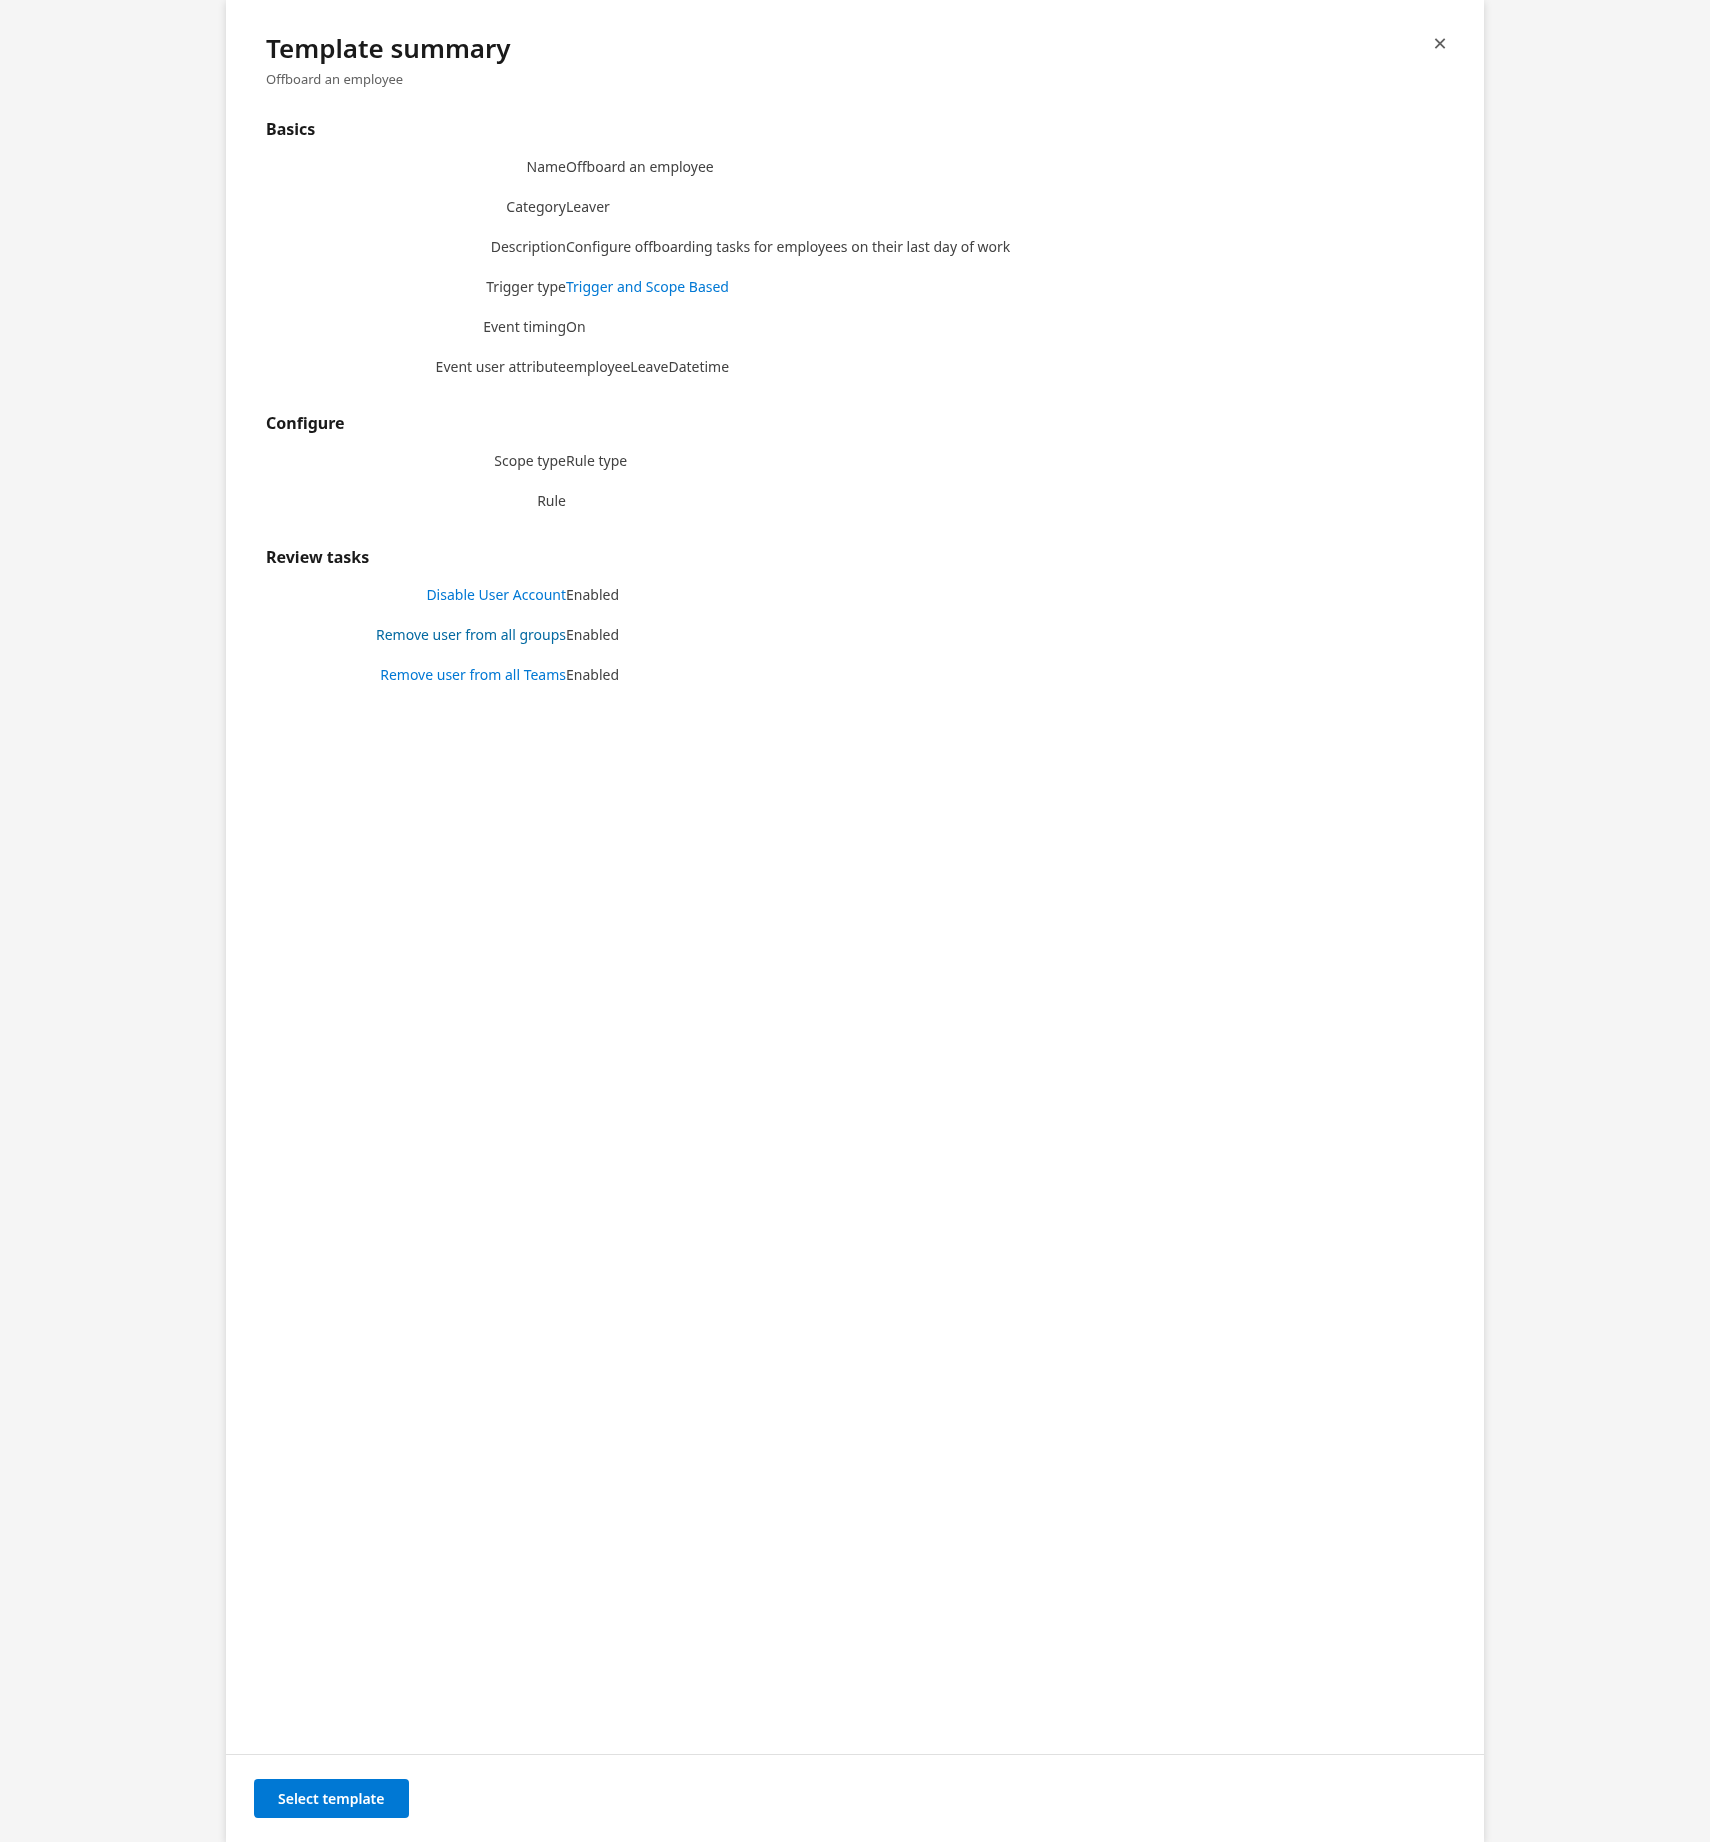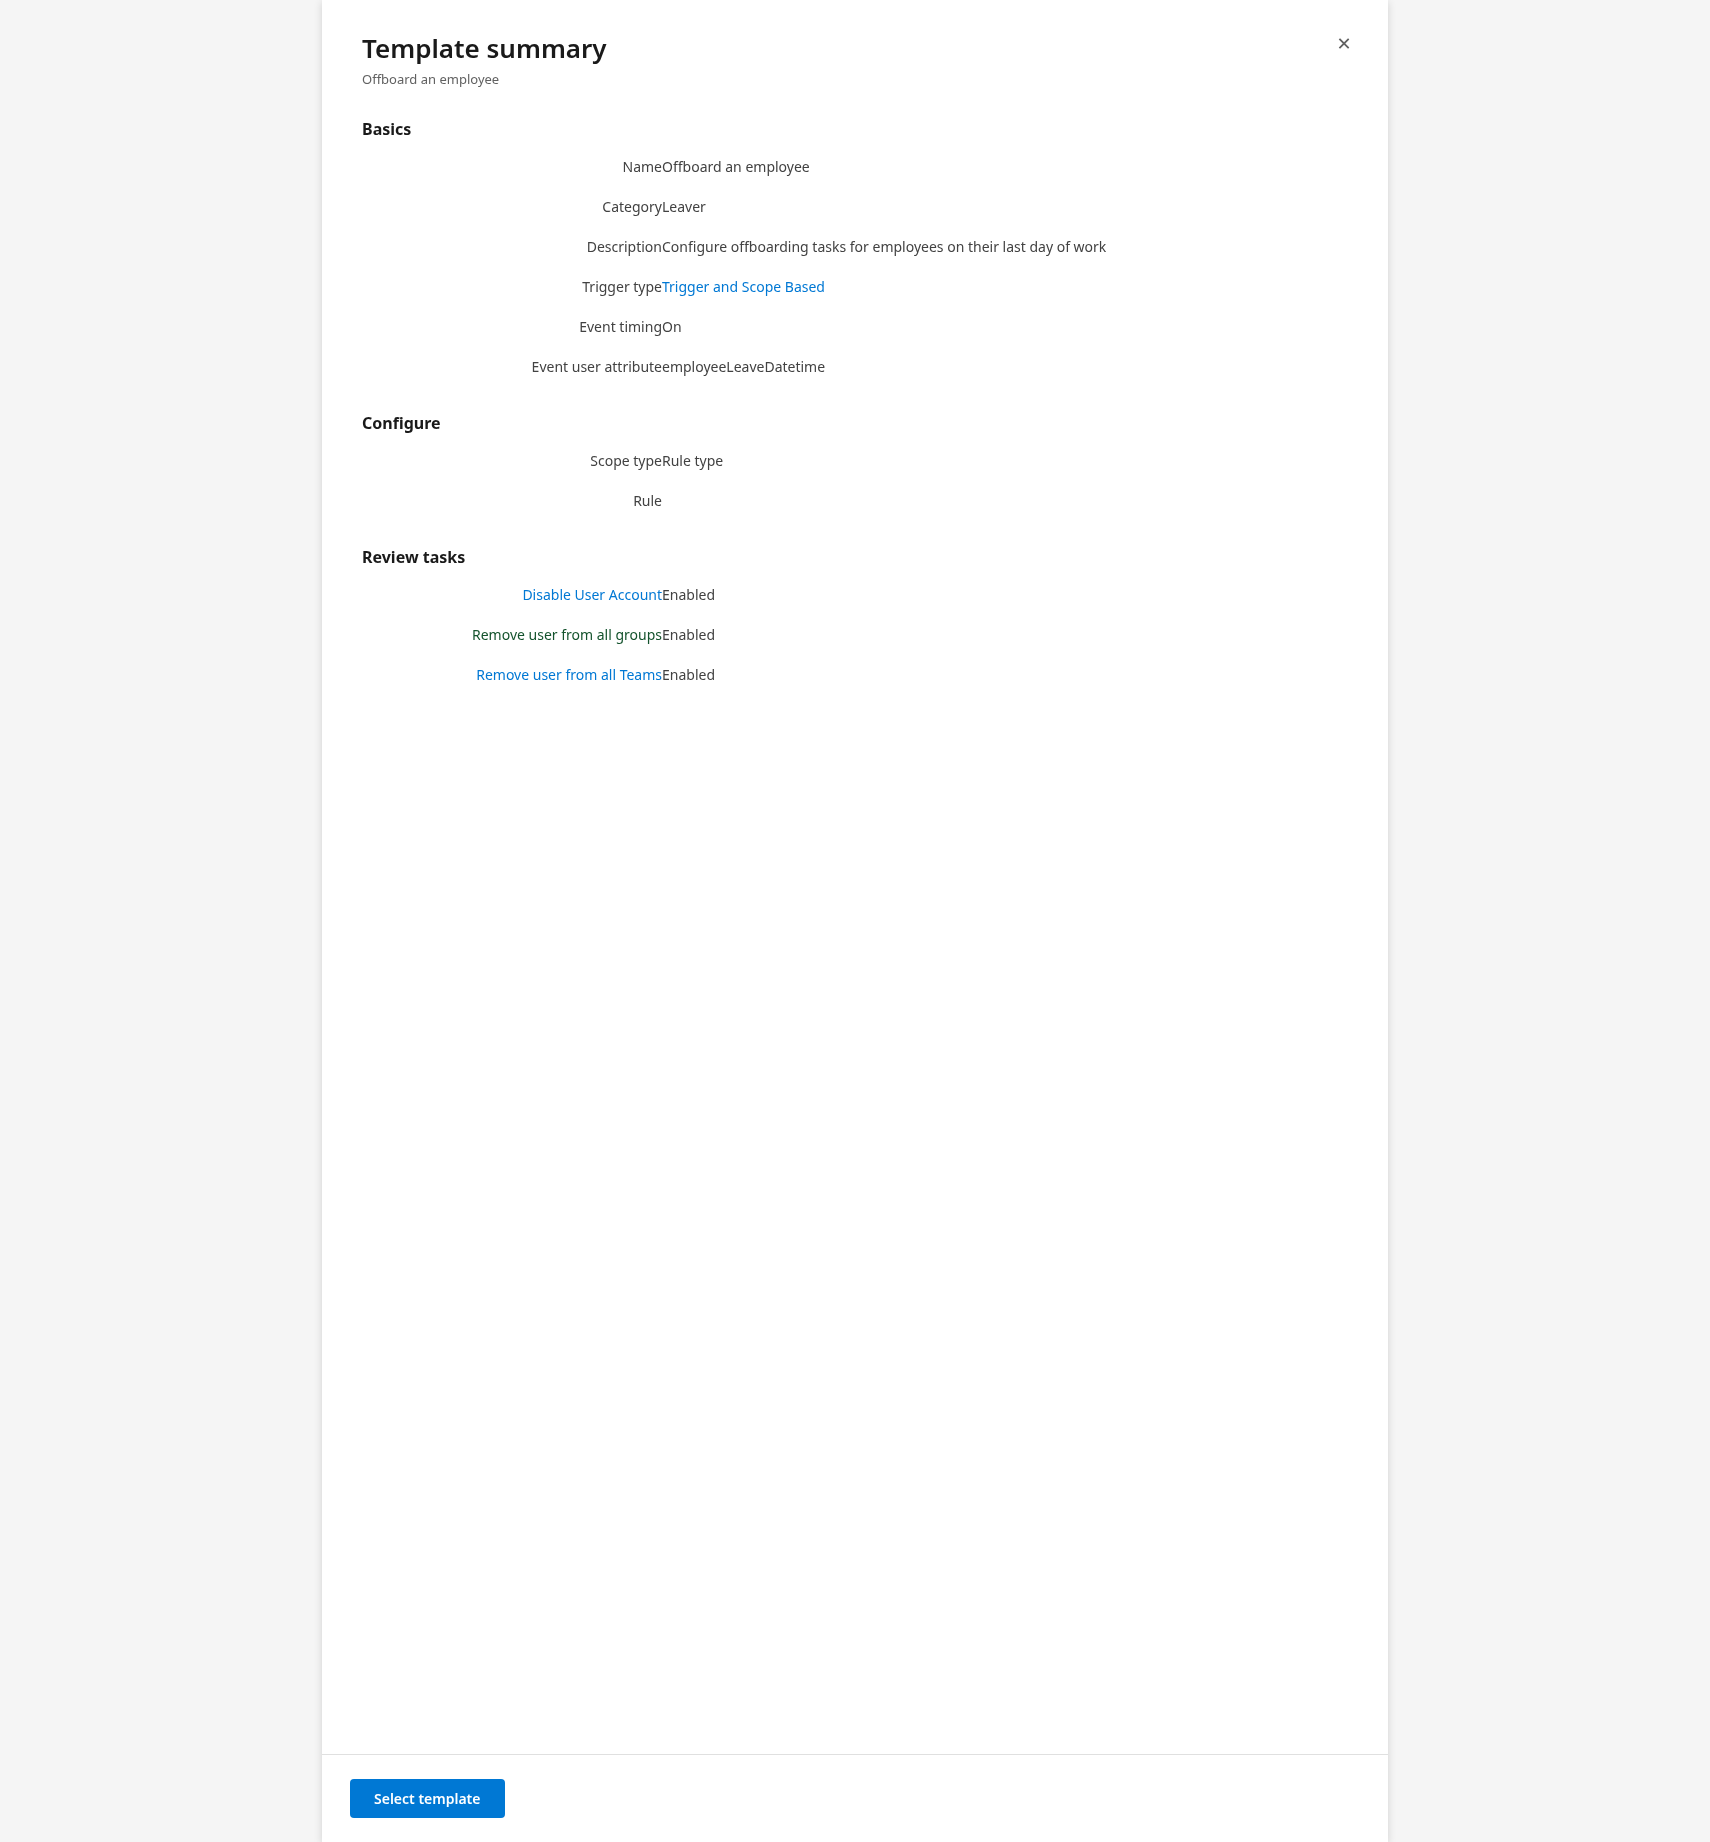--- a/index.html
+++ b/index.html
@@ -12,21 +12,21 @@
       font-family: 'Segoe UI', system-ui, -apple-system, sans-serif;
       background: #f5f5f5;
       display: flex;
       justify-content: center;
       align-items: center;
       min-height: 100vh;
     }
 
     .panel {
       background: #ffffff;
-      width: 1066px;
+      width: 1258px;
       min-height: 1842px;
       position: relative;
       display: flex;
       flex-direction: column;
       box-shadow: 0 2px 8px rgba(0,0,0,0.15);
     }
 
     .panel-header {
       padding: 32px 40px 20px 40px;
       position: relative;
@@ -192,21 +192,21 @@
 
       <div class="field-row">
         <div class="field-label">
           <span style="color:#0078d4;">Disable User Account</span>
         </div>
         <div class="field-value">Enabled</div>
       </div>
 
       <div class="field-row">
         <div class="field-label">
-          <span style="color:#14532d;">Remove user from all groups</span>
+          <span style="color:#0369a1;">Remove user from all groups</span>
         </div>
         <div class="field-value">Enabled</div>
       </div>
 
       <div class="field-row">
         <div class="field-label">
           <span style="color:#0078d4;">Remove user from all Teams</span>
         </div>
         <div class="field-value">Enabled</div>
       </div>

